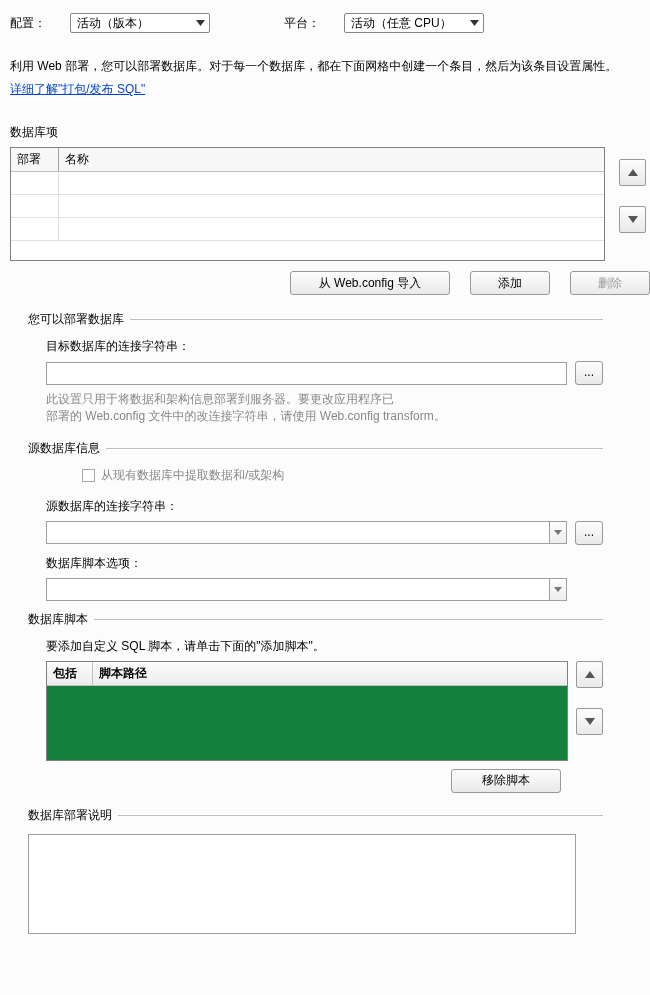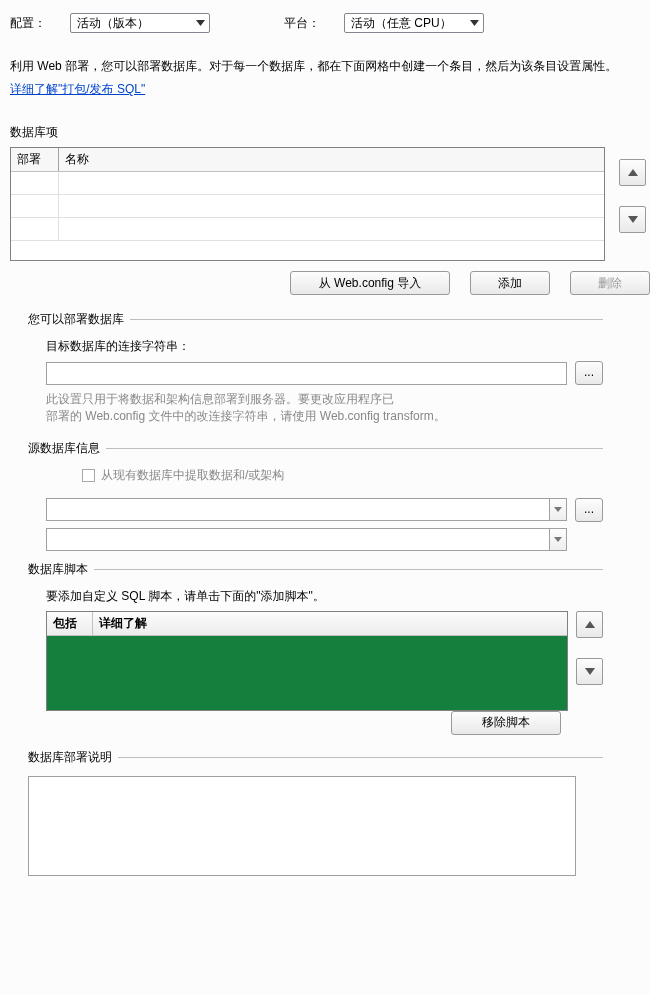--- a/index.html
+++ b/index.html
@@ -238,21 +238,21 @@
       border-bottom:1px solid #c0c0c0;
     }
     .scripts-table .thead .sc {
       padding:3px 6px;
       font-weight: bold;
       border-right:1px solid #c0c0c0;
     }
     .scripts-table .thead .sc.inc { width: 46px; }
     .scripts-table .thead .sc.path { flex:1; border-right:none; }
 
-    .remove-row { display:flex; justify-content:flex-end; margin:0 0 14px 0; padding-right: 42px;}
+    .remove-row { display:flex; justify-content:flex-end; margin:8px 0 14px 0; padding-right: 42px;}
 
     .notes-area {
       width: calc(100% - 45px);
       height: 100px;
       border: 1px solid #a0a0a0;
       background:#fff;
       resize:none;
       font-family: inherit;
       font-size:12px;
       padding:4px;
@@ -351,51 +351,53 @@
     <div class="group-header dark">
       <span>源数据库信息</span>
       <span class="line"></span>
     </div>
     <div class="sub-indent2">
       <div class="checkbox-row">
         <span class="checkbox"></span>
         <span>从现有数据库中提取数据和/或架构</span>
       </div>
 
+      <div class="field-label">源数据库的连接字符串：</div>
       <div class="input-row">
         <div class="combo-select">
           <input class="text-input" type="text" value="" style="">
           <div class="dropdown-btn">
               <div class="tiny-arrow"></div>
             </div>
         </div>
         <div class="dots-btn">...</div>
       </div>
 
+      <div class="field-label" style="margin-top:10px">数据库脚本选项：</div>
       <div class="input-row" style="padding-right:36px">
         <div class="combo-select">
           <input class="text-input" type="text" value="" style="">
           <div class="dropdown-btn">
               <div class="tiny-arrow"></div>
             </div>
         </div>
       </div>
     </div>
 
     <div class="group-header dark">
       <span>数据库脚本</span>
       <span class="line"></span>
     </div>
     <div class="sub-indent2">
       <div class="field-label">要添加自定义 SQL 脚本，请单击下面的"添加脚本"。</div>
       <div class="scripts-row">
         <div class="scripts-table">
           <div class="thead">
             <div class="sc inc">包括</div>
-            <div class="sc path">详细了解</div>
+            <div class="sc path">脚本路径</div>
           </div>
         </div>
         <div class="updown-col" style="padding-top:0; gap:20px">
           <div class="sq-btn">
               <div class="arrow-up"></div>
             </div>
           <div class="sq-btn">
               <div class="arrow-down"></div>
             </div>
         </div>

